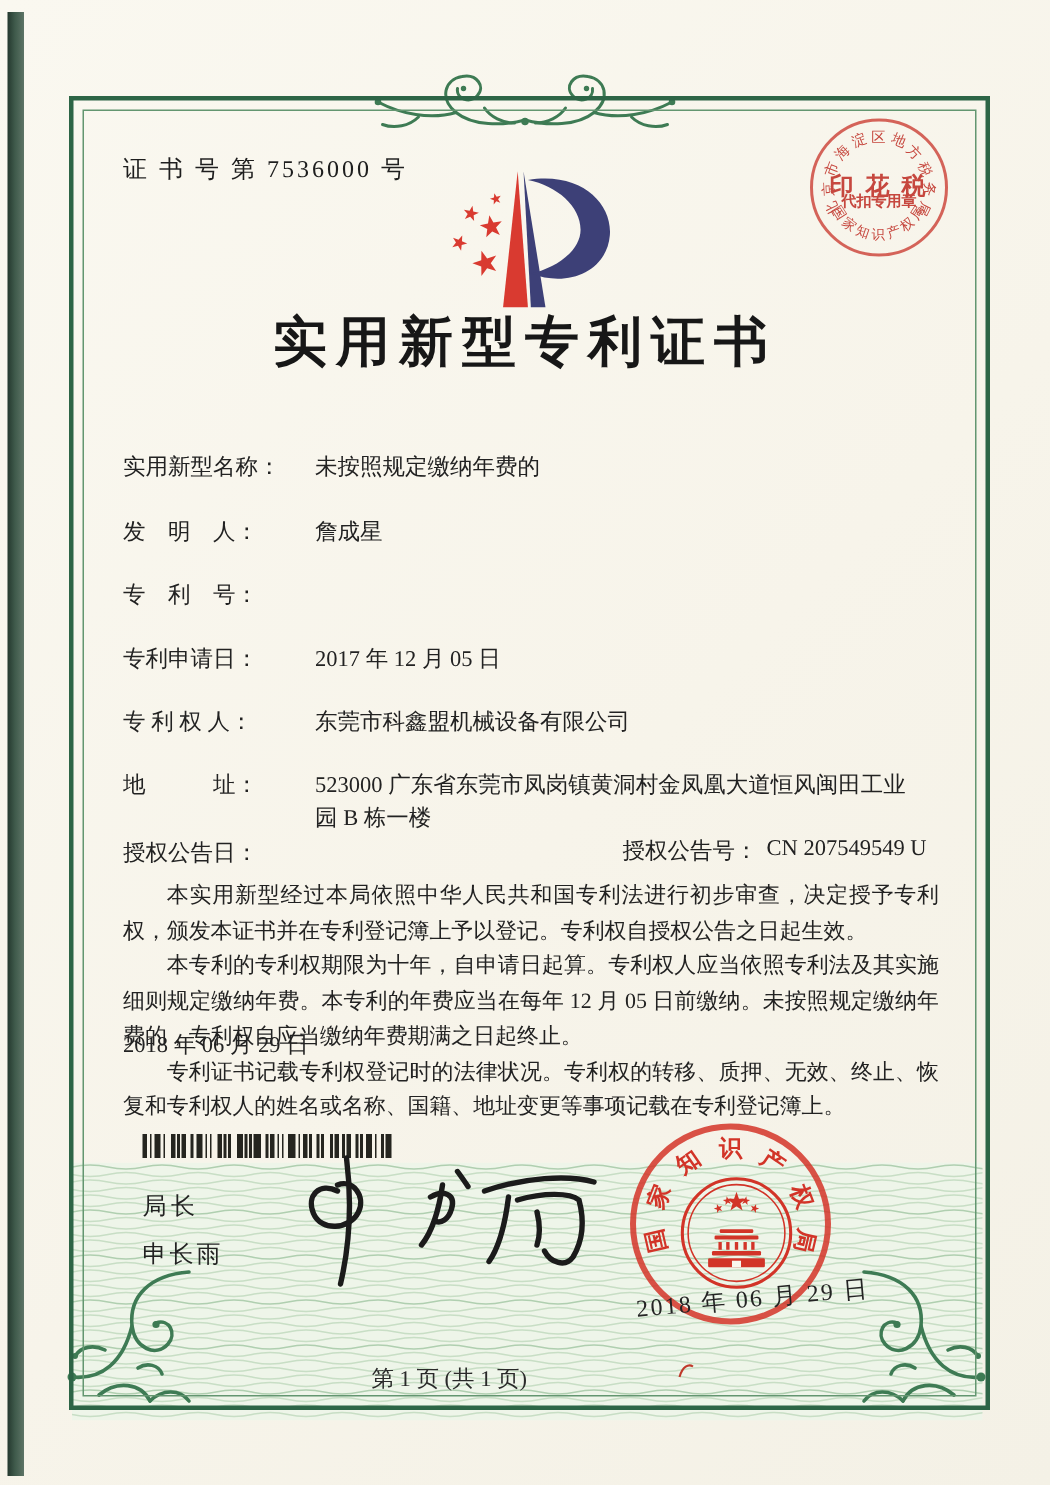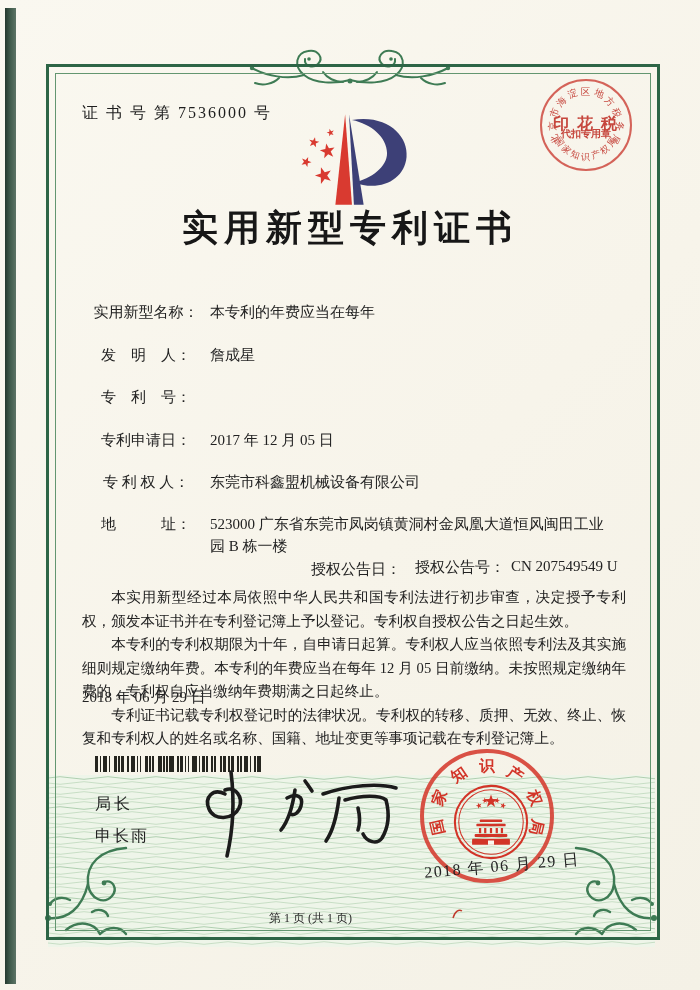--- a/index.html
+++ b/index.html
@@ -18,21 +18,21 @@
   
   #frame-outer{left:46px;top:64px;width:608px;height:870px;border:3px solid #2d6546;z-index:5;pointer-events:none;}
   #frame-inner{left:55px;top:73px;width:594px;height:856px;border:1px solid #639670;z-index:5;pointer-events:none;}
   
   #band{left:48px;top:775px;width:607px;height:172px;z-index:1;}
   
   #cert-no{left:82px;top:103px;font-size:16px;letter-spacing:2px;color:#1e1e1e;z-index:6;}
   #title{left:0;top:204px;width:700px;text-align:center;font-size:36px;font-weight:600;
      letter-spacing:6px;color:#171717;z-index:6;}
   .row{position:absolute;left:82px;width:548px;font-size:15px;line-height:22px;z-index:6;display:flex;}
-  .row .lbl{flex:0 0 128px;white-space:pre;text-align:center;}
+  .row .lbl{flex:0 0 128px;white-space:pre;}
   .row .val{flex:1;}
   #row-name{top:301px;} #row-inventor{top:344px;} #row-patno{top:386px;}
   #row-appdate{top:429px;} #row-patentee{top:471px;} #row-address{top:513px;}
   #row-address .val{max-width:396px;}
   #row-grant{top:558px;flex-direction:column;}
   #grant-no-part{position:absolute;left:415px;top:558px;font-size:15px;z-index:6;display:flex;}
   #body-text{left:82px;top:586px;width:544px;font-size:14.6px;line-height:23.5px;
      text-align:justify;z-index:6;color:#222;}
   #body-text p{margin:0;text-indent:2em;}
   #barcode{left:95px;top:756px;width:178px;height:16px;z-index:6;font-size:0;}
@@ -47,21 +47,21 @@
   #seal .ring span{font-family:"Liberation Serif",serif;font-weight:700;}
   #seal-emblem{position:absolute;left:24px;top:26px;}
   #seal-date{left:424px;top:856px;font-size:16px;letter-spacing:1.5px;color:#242424;
      transform:rotate(-5deg);z-index:7;white-space:nowrap;}
   
   #stamp{left:540px;top:79px;width:92px;height:92px;border:2.5px solid rgba(203,62,52,.8);
      border-radius:50%;box-sizing:border-box;z-index:6;}
   #stamp .ctr{position:absolute;width:100%;text-align:center;color:#c6473e;font-weight:600;}
   #stamp-line1{top:33px;font-size:16px;letter-spacing:2px;}
   #stamp-line2{top:46px;font-size:10px;}
-  #footer{left:16px;top:910px;width:589px;text-align:center;font-size:12px;z-index:6;color:#2a2a2a;}
+  #footer{left:5px;top:910px;width:589px;text-align:center;font-size:15px;z-index:6;color:#2a2a2a;}
   .ring span{position:absolute;}
   #logo{left:272px;top:110px;z-index:6;}
   .orn{z-index:4;}
   #red-artifact{left:452px;top:908px;z-index:7;}
 </style>
 </head>
 <body>
 
 <div id="page">
 
@@ -190,21 +190,21 @@
         <span style="left: 70.3px; top: 60.9px; transform: translate(-50%, -50%) rotate(303deg); font-size: 9px; color: rgb(198, 71, 62);">局</span>
       </div>
     <div class="ctr" id="stamp-line1">印 花 税</div>
     <div class="ctr" id="stamp-line2">代扣专用章</div>
   </div>
 
   <div id="title" class="abs">实用新型专利证书</div>
 
   <div class="row" id="row-name">
     <span class="lbl">实用新型名称：</span>
-    <span class="val">本专利的年费应当在每年</span>
+    <span class="val">未按照规定缴纳年费的</span>
   </div>
   <div class="row" id="row-inventor">
     <span class="lbl">发　明　人：</span>
     <span class="val">詹成星</span>
   </div>
   <div class="row" id="row-patno">
     <span class="lbl">专　利　号：</span>
   </div>
   <div class="row" id="row-appdate">
     <span class="lbl">专利申请日：</span>

